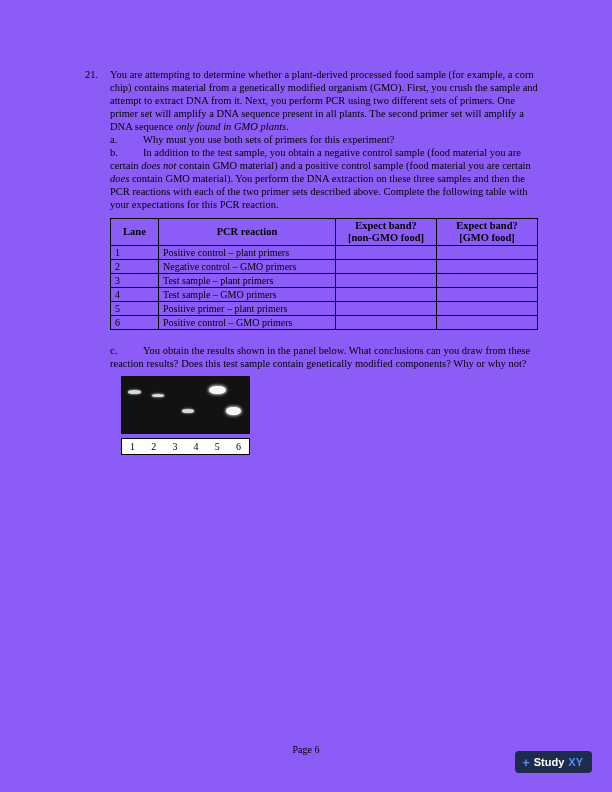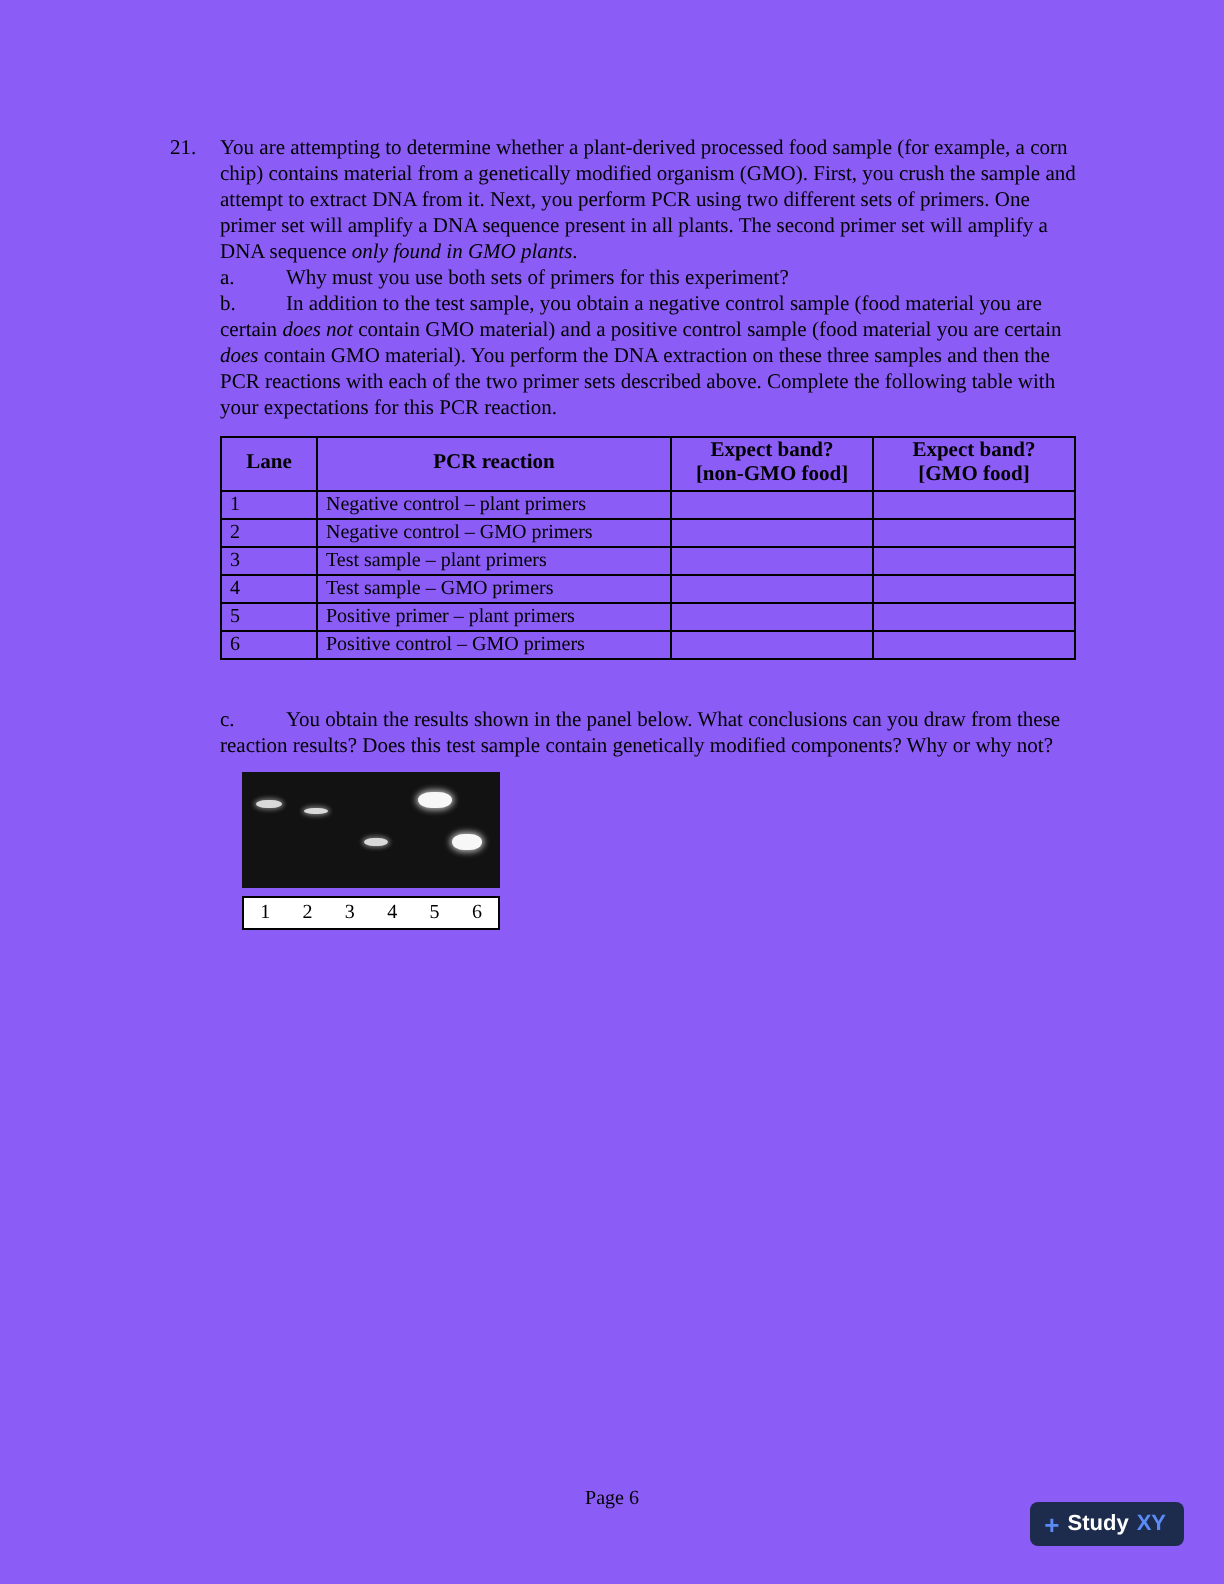--- a/index.html
+++ b/index.html
@@ -132,21 +132,21 @@
           </th>
           <th>
             <div>Expect band?</div>
             <div>[GMO food]</div>
           </th>
         </tr>
       </thead>
       <tbody>
         <tr>
           <td>1</td>
-          <td>Negative control – plant primers</td>
+          <td>Positive control – plant primers</td>
           <td class="c-empty"></td>
           <td class="c-empty"></td>
         </tr>
         <tr>
           <td>2</td>
           <td>Negative control – GMO primers</td>
           <td class="c-empty"></td>
           <td class="c-empty"></td>
         </tr>
         <tr>
@@ -169,21 +169,21 @@
         </tr>
         <tr>
           <td>6</td>
           <td>Positive control – GMO primers</td>
           <td class="c-empty"></td>
           <td class="c-empty"></td>
         </tr>
       </tbody>
     </table>
 
-    <div class="subitem" style="margin-top:24px">
+    <div class="subitem" style="margin-top:14px">
       <span class="sub-label">c.</span><span>You obtain the results shown in the panel below. What conclusions can you draw from these reaction results? Does this test sample contain genetically modified components? Why or why not?</span>
     </div>
 
     <figure class="gel-figure">
       <div class="gel">
           <div class="band" style="left: 7px; top: 14px; width: 13px; height: 4px;"></div>
           <div class="band" style="left: 31px; top: 18px; width: 12px; height: 3px;"></div>
           <div class="band" style="left: 61px; top: 33px; width: 12px; height: 4px;"></div>
           <div class="band strong" style="left: 88px; top: 10px; width: 17px; height: 8px;"></div>
           <div class="band strong" style="left: 105px; top: 31px; width: 15px; height: 8px;"></div>

